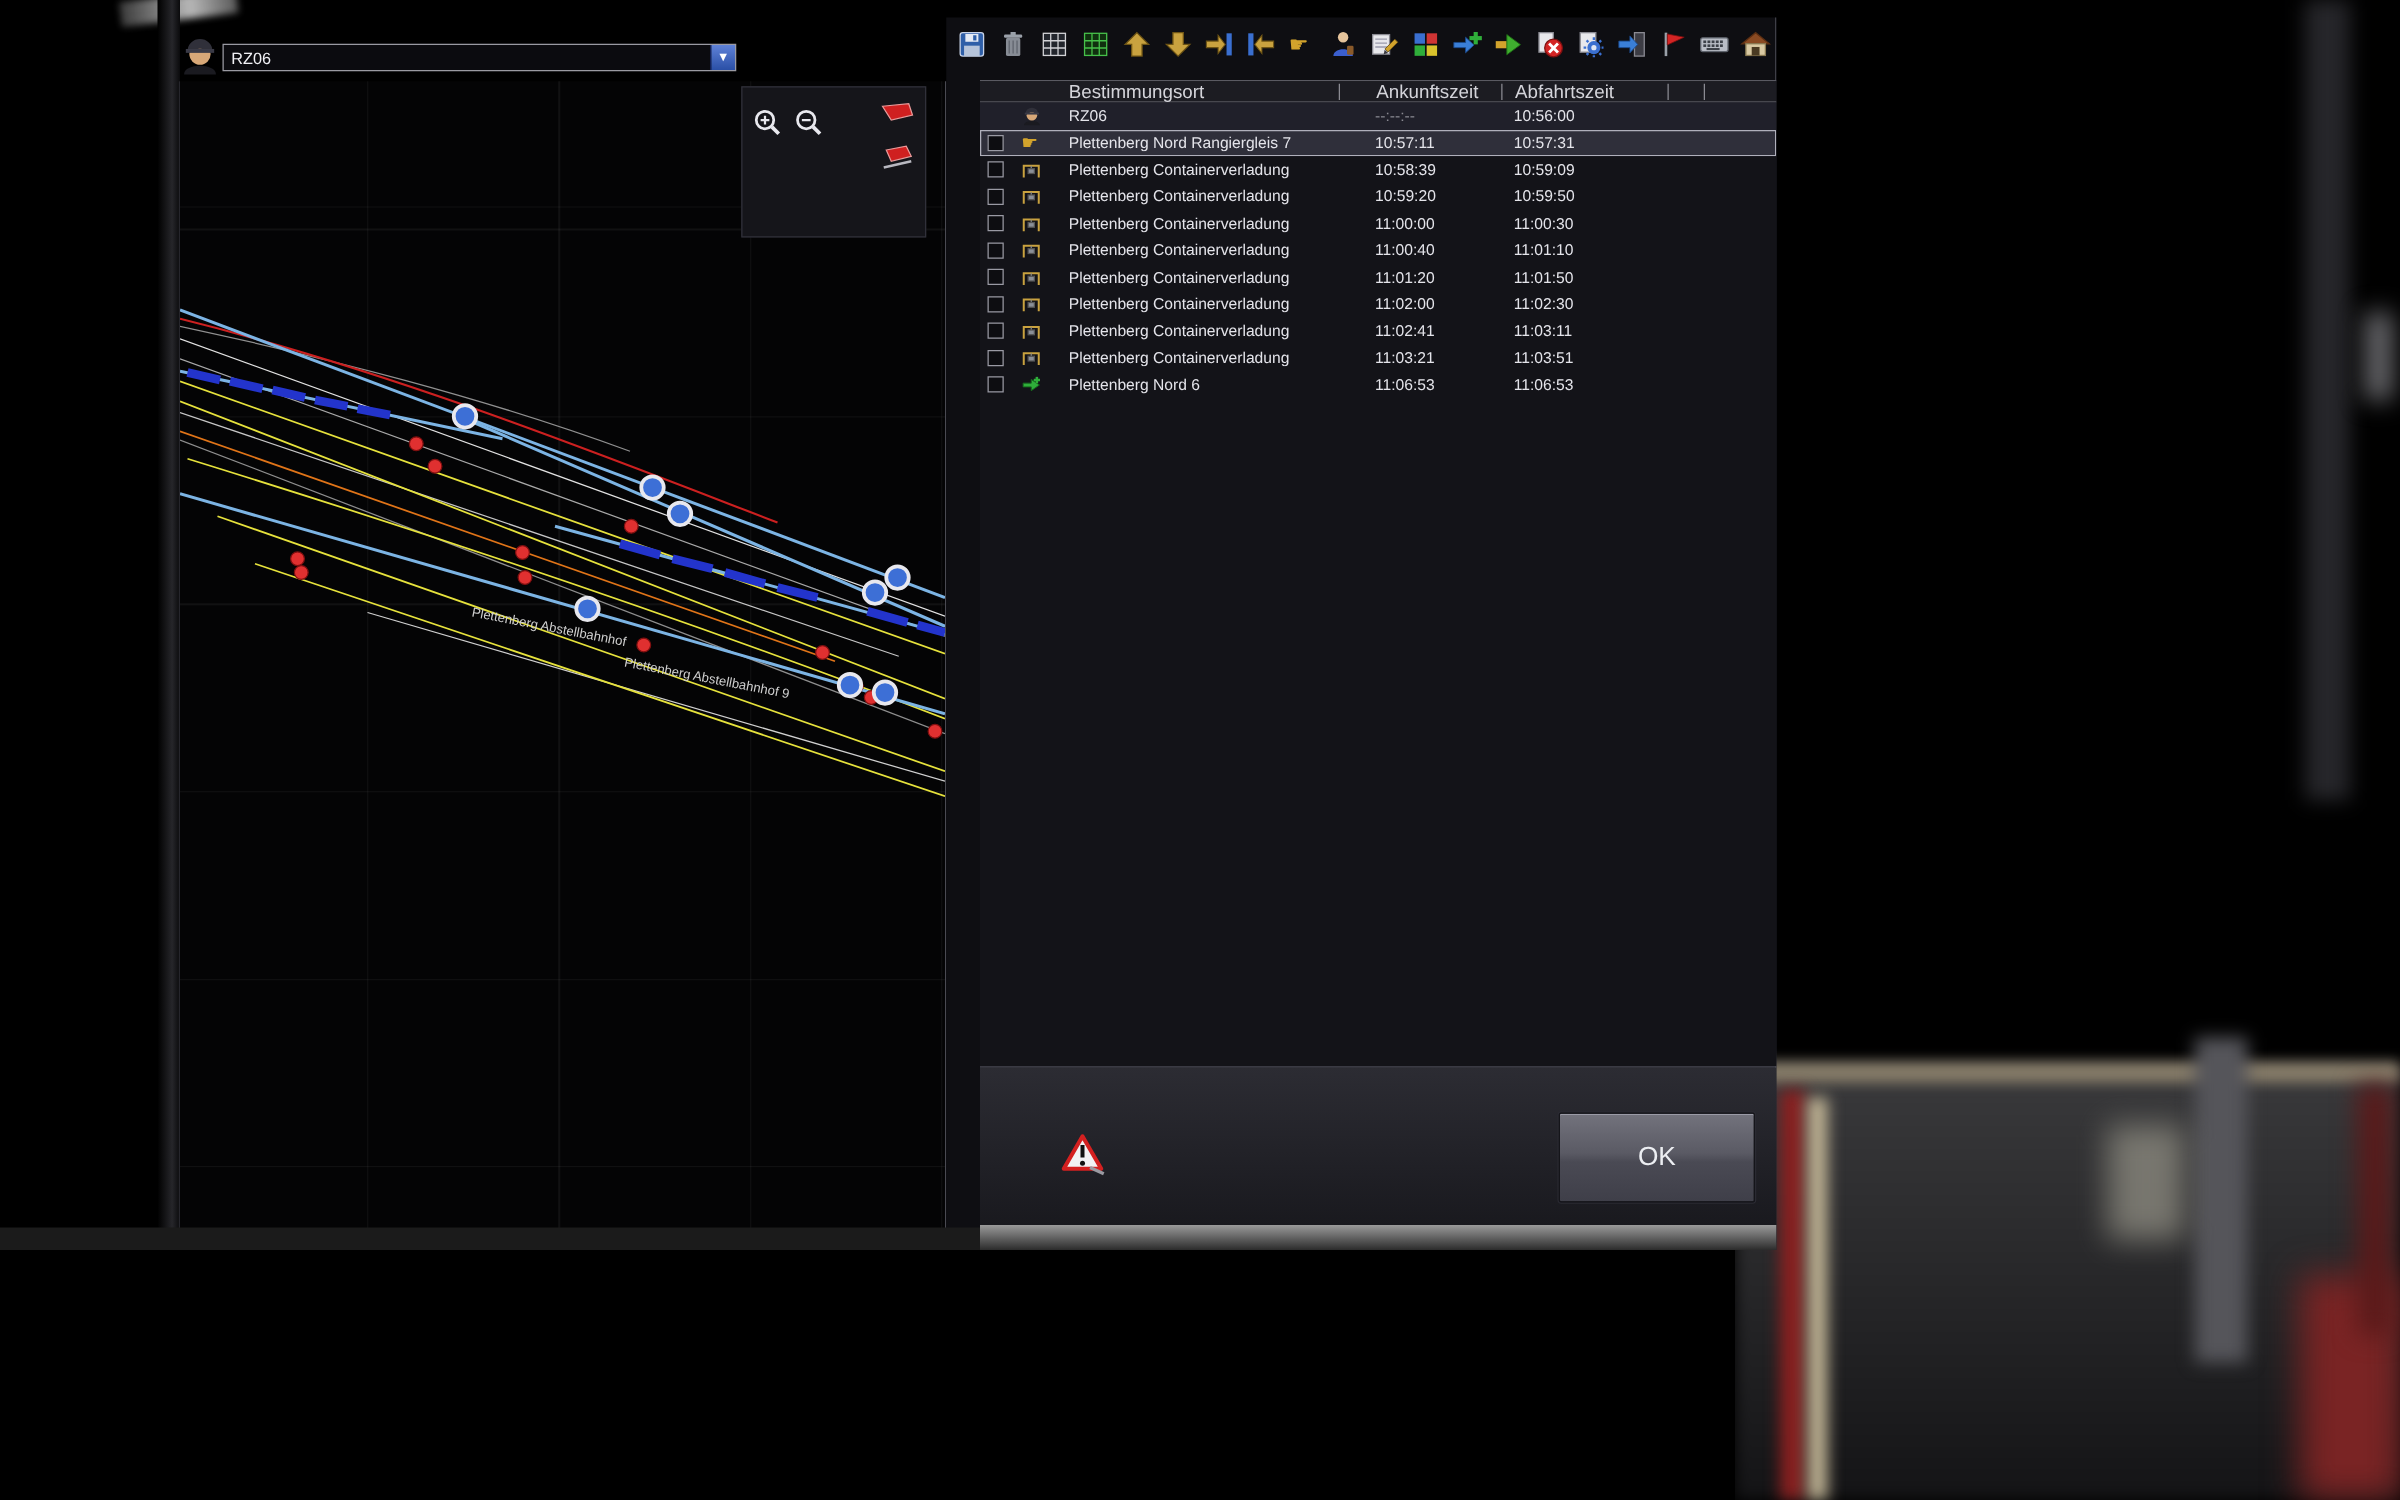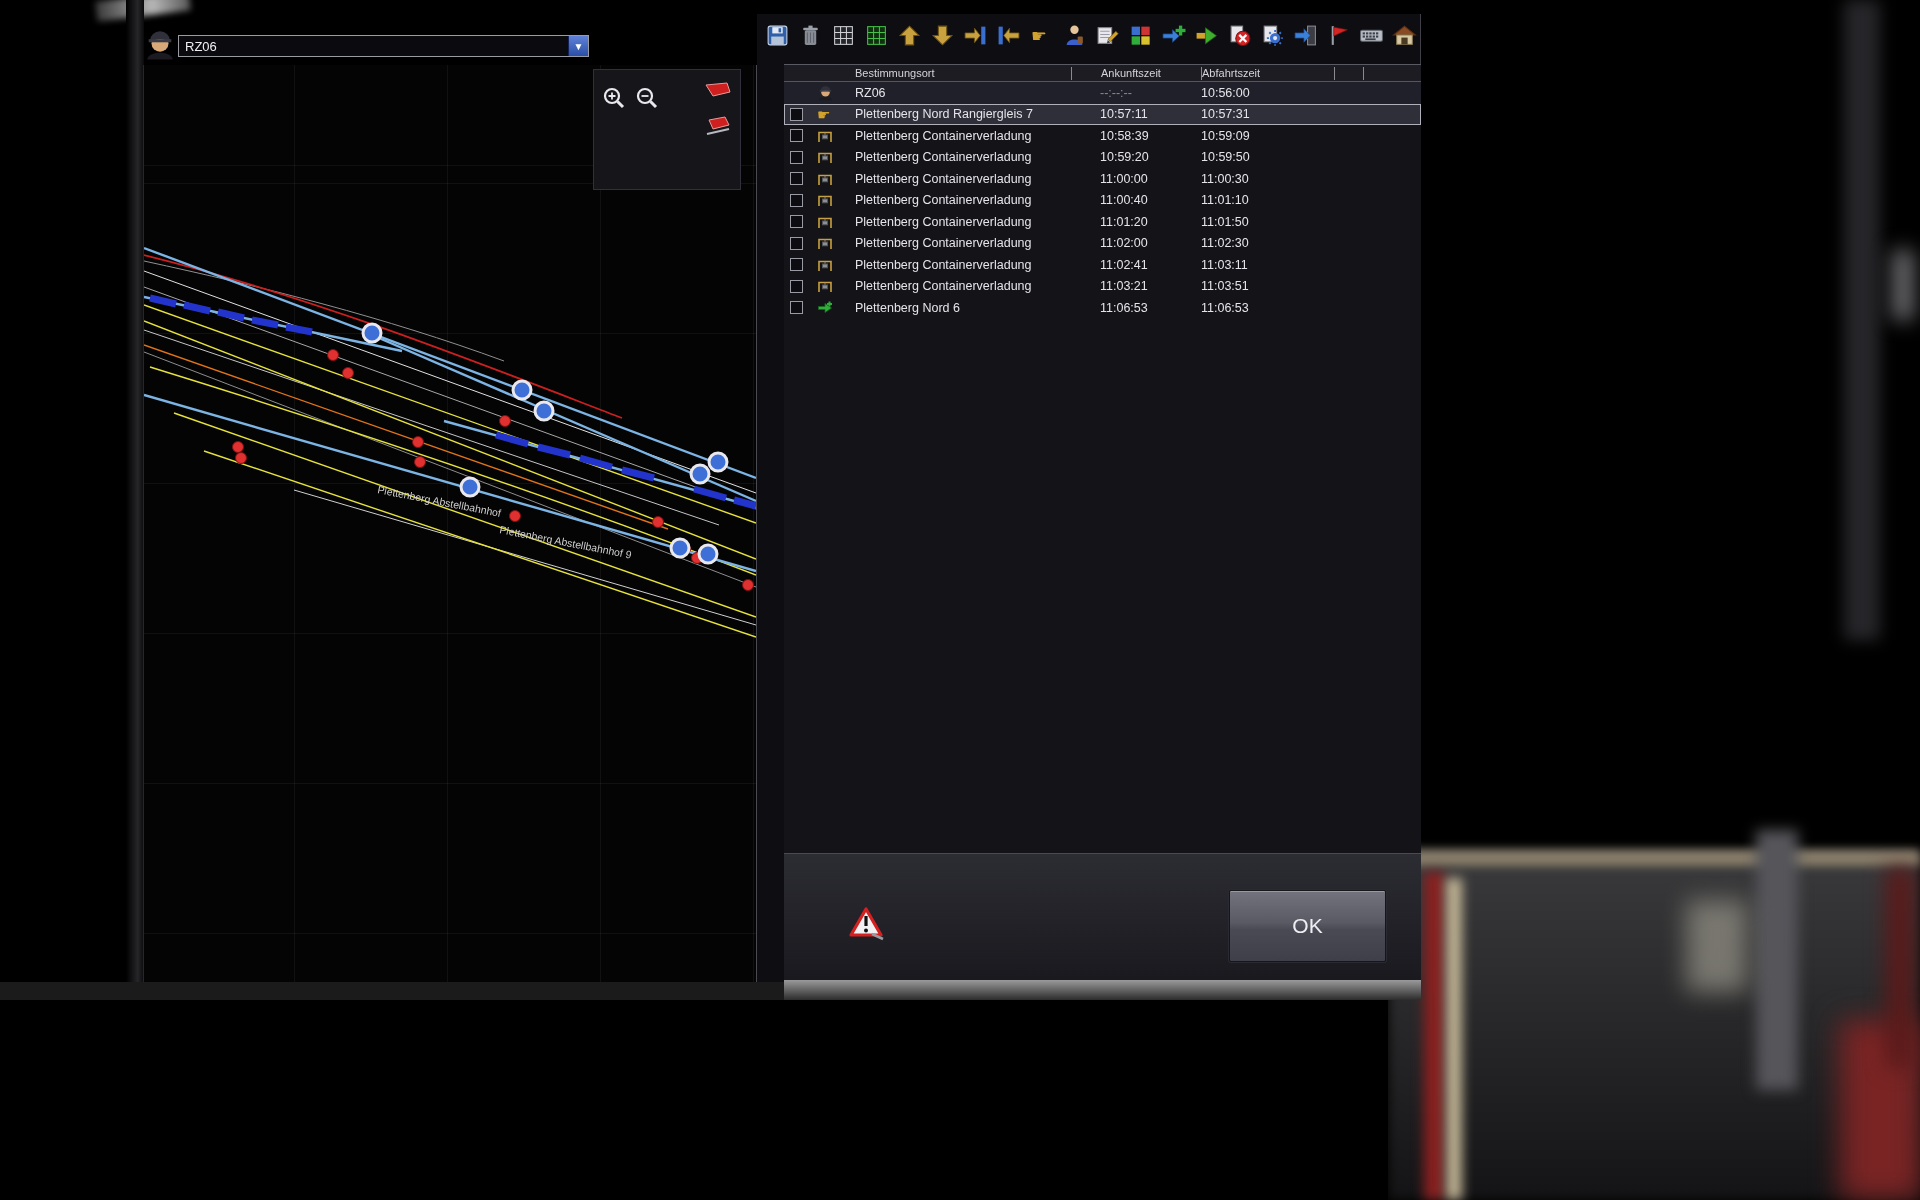--- a/index.html
+++ b/index.html
@@ -55,41 +55,41 @@
   
   #panel { left:757px; top:14px; width:664px; height:986px; background:#0e0e12; z-index:2;
            border-right:1px solid #3f3f47; }
   #toolbar { position:absolute; left:6px; top:4px; height:38px; display:flex; gap:4px; }
   .tbtn { width:29px; height:34px; display:flex; align-items:center; justify-content:center;
           background:transparent; border:none; cursor:pointer; }
   .tbi { width:25px; height:25px; }
 
   #table { position:absolute; left:27px; top:50px; width:637px; height:789px;
            background:#131318; border-top:1px solid #5a5a62; }
-  .hrow { display:flex; height:17px; background:#1c1c22; color:#d4d4da; font-size:11px;
+  .hrow { display:flex; height:17px; background:#1c1c22; color:#d4d4da; font-size:15px;
           align-items:center; border-bottom:1px solid #55555e; }
   .trow { display:flex; height:21.5px; align-items:center; font-size:12.5px; }
   .c-sel  { width:24px; height:100%; display:flex; align-items:center; justify-content:center; }
   .c-icon { width:42px; height:100%; display:flex; align-items:center; padding-left:9px; }
   .c-dest { width:221px; padding-left:5px; white-space:nowrap; overflow:hidden; }
   .c-arr  { width:130px; padding-left:29px; }
-  .c-dep  { width:133px; padding-left:0; }
+  .c-dep  { width:133px; padding-left:10px; }
   .c-e1   { width:29px; } .c-e2 { flex:1; }
   .hrow .c-arr, .hrow .c-dep, .hrow .c-e1, .hrow .c-e2 { border-left:1px solid #8a8a92; height:13px;
           display:flex; align-items:center; }
   .row-first { background:#20202a; }
   .row-selected { background:#2f2f3a; box-shadow:inset 0 0 0 1px #b0b0bb; }
   .cb { width:13px; height:13px; border:1px solid #9a9aa4; background:#0d0d11; }
   .dim { color:#8a8a92; }
   .handglyph { color:#d2a32c; font-size:15px; line-height:1; }
 
   #footer { position:absolute; left:27px; top:839px; width:637px; height:141px;
             background:linear-gradient(180deg,#2c2c33,#17171c); border-top:1px solid #4a4a54; }
   #warn { position:absolute; left:64px; top:52px; width:38px; height:34px; }
-  #ok { position:absolute; left:445px; top:36px; width:157px; height:72px;
+  #ok { position:absolute; left:463px; top:36px; width:157px; height:72px;
         background:linear-gradient(180deg,#73737d 0%,#5a5a64 45%,#4a4a54 55%,#3f3f49 100%);
         border:1px solid #15151a; border-radius:2px; color:#eceef2; font-size:21px;
         font-family:"Liberation Sans", sans-serif;
         box-shadow:inset 0 1px 0 #9a9aa6, 0 0 0 1px #2a2a32; cursor:pointer;text-align:center; }
 
   #strip-left  { left:0; top:982px; width:784px; height:18px; background:#1b1b1b; z-index:2; }
   #strip-right { left:784px; top:980px; width:637px; height:20px;
                  background:linear-gradient(180deg,#9a9a9a,#2c2c2c); z-index:2; }
 </style>
 </head>

